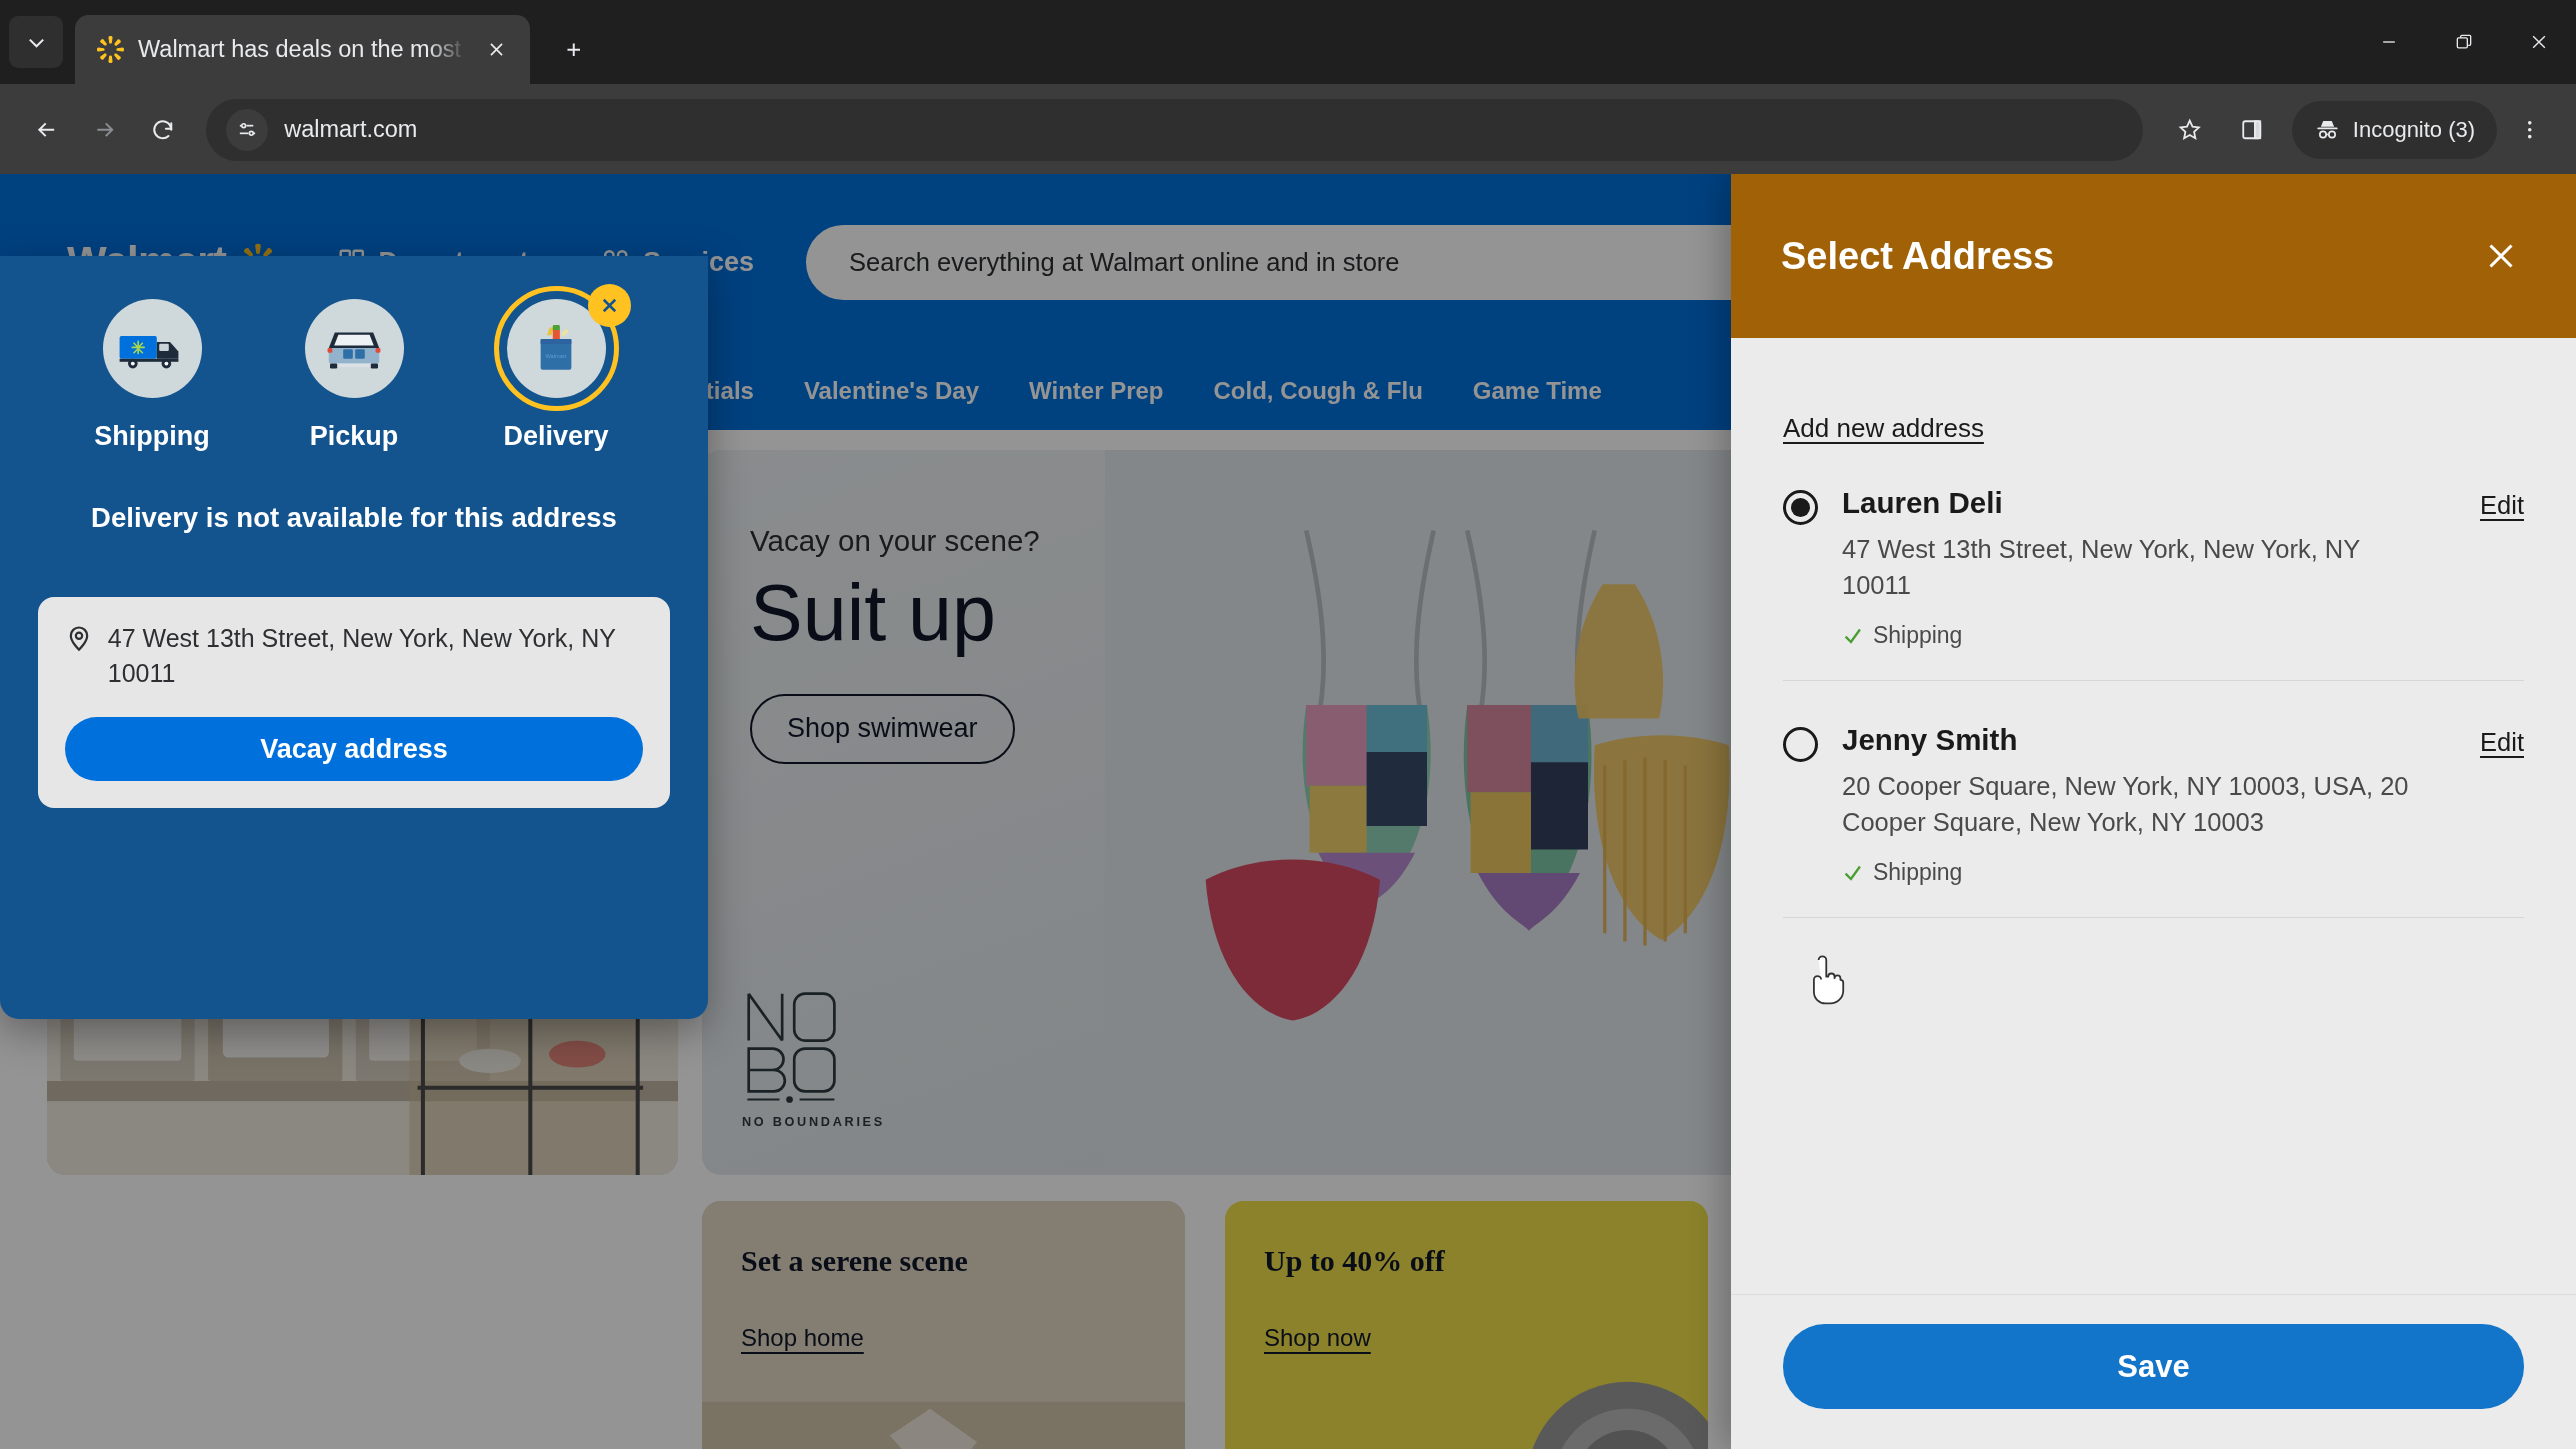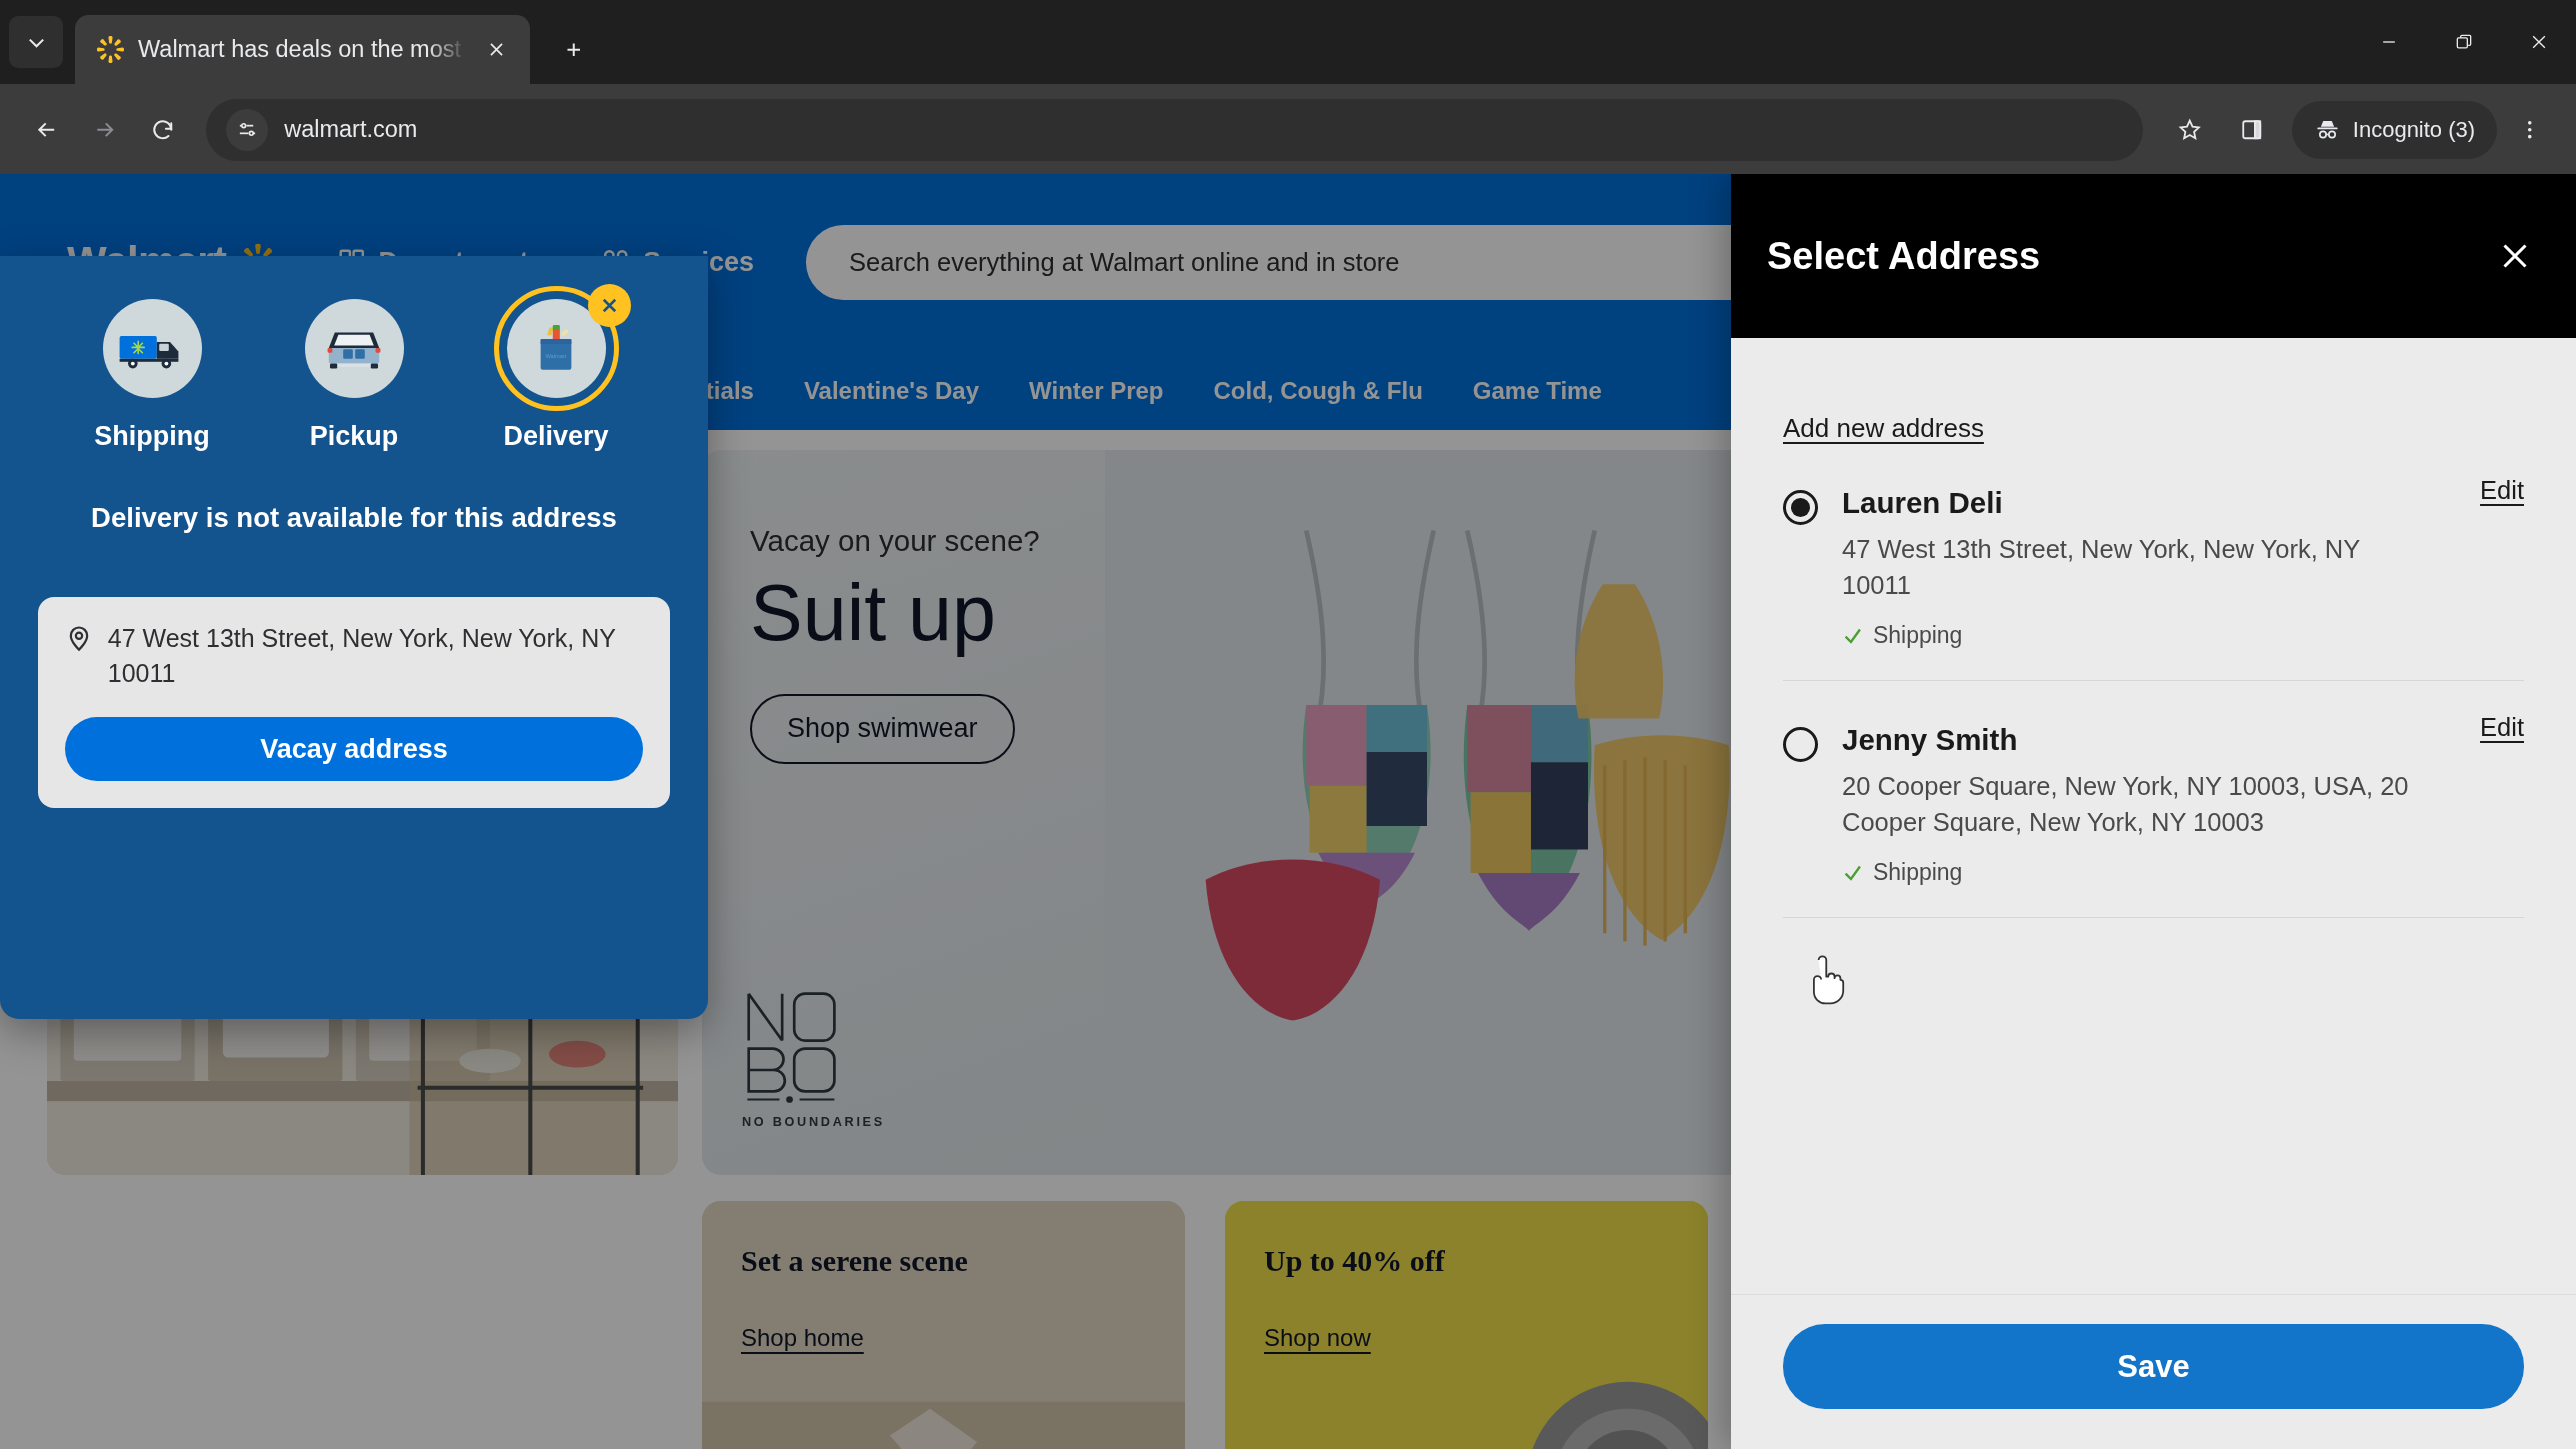--- a/index.html
+++ b/index.html
@@ -229,22 +229,22 @@
     font-family: "Liberation Sans", sans-serif;
   }
 
   
   .addr-panel {
     position: absolute; right: 0; top: 0; width: 845px; height: 1275px;
     background: #ebebeb; z-index: 80; display: flex; flex-direction: column;
     box-shadow: -8px 0 32px rgba(0,0,0,.25);
   }
   .addr-panel-head {
-    height: 164px; background: #000000; display: flex; align-items: center;
-    justify-content: space-between; padding: 0 36px;
+    height: 164px; background: #a16207; display: flex; align-items: center;
+    justify-content: space-between; padding: 0 50px;
   }
   .addr-panel-title { color: #fff; font-size: 38px; font-weight: 700; }
   .panel-close { width: 51px; height: 51px; display: flex; align-items: center;
     justify-content: center; cursor: pointer; }
   .panel-close svg { width: 36px; height: 36px; }
 
   .addr-panel-body { flex: 1; padding: 0 52px; overflow: hidden; }
   .add-new {
     display: inline-block; margin-top: 75px; font-size: 26px; color: #1a1a1a;
     text-decoration: underline; text-underline-offset: 5.4px; cursor: pointer;
@@ -259,21 +259,21 @@
   .radio.checked::after {
     content: ""; width: 19px; height: 19px; border-radius: 50%; background: #1a1a1a;
   }
   .addr-info { flex: 1; padding-right: 94px; }
   .addr-name { font-size: 29.5px; font-weight: 700; color: #1a1a1a; }
   .addr-text { font-size: 25.5px; color: #4a4a4a; line-height: 1.42; margin-top: 10.7px; }
   .addr-tags { display: flex; align-items: center; gap: 9.4px; margin-top: 19px; }
   .addr-tags svg { width: 21.5px; height: 21.5px; }
   .addr-tags span { font-size: 23px; color: #4a4a4a; }
   .addr-edit {
-    position: absolute; right: 0; top: 32px; font-size: 25.5px; color: #1a1a1a;
+    position: absolute; right: 0; top: 47px; font-size: 25.5px; color: #1a1a1a;
     text-decoration: underline; text-underline-offset: 5.4px; cursor: pointer;
   }
   .addr-panel-foot {
     border-top: 1.3px solid #dcdcdc; padding: 29.5px 52px 40px 52px;
   }
   .save-btn {
     width: 100%; height: 85px; border-radius: 42px; border: none; background: #1275c9;
     color: #fff; font-size: 31px; font-weight: 700; cursor: pointer;
     font-family: "Liberation Sans", sans-serif;
   }

